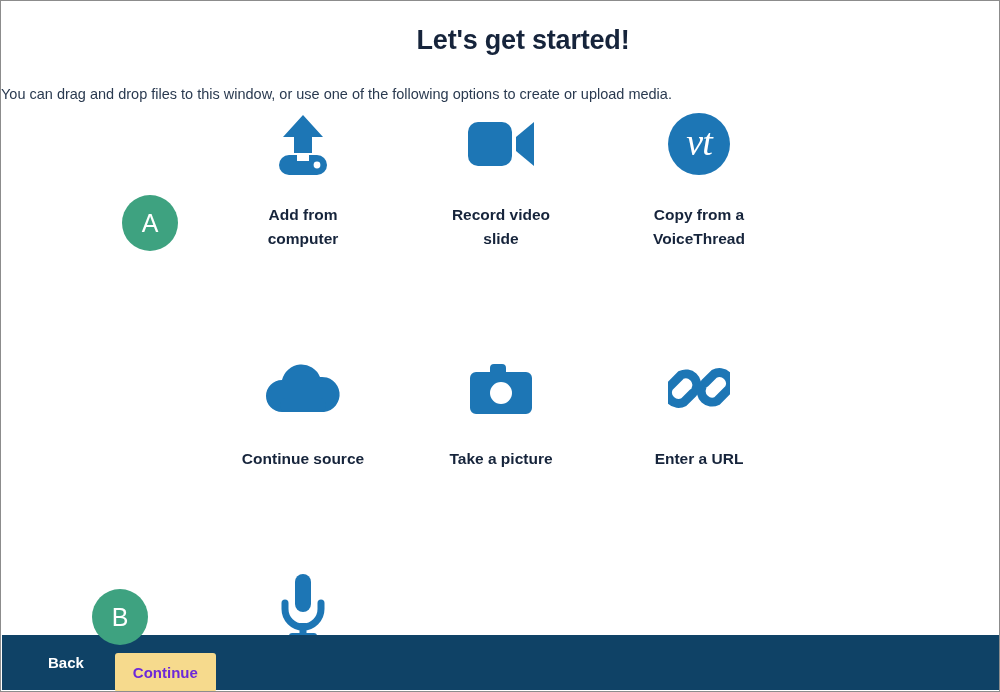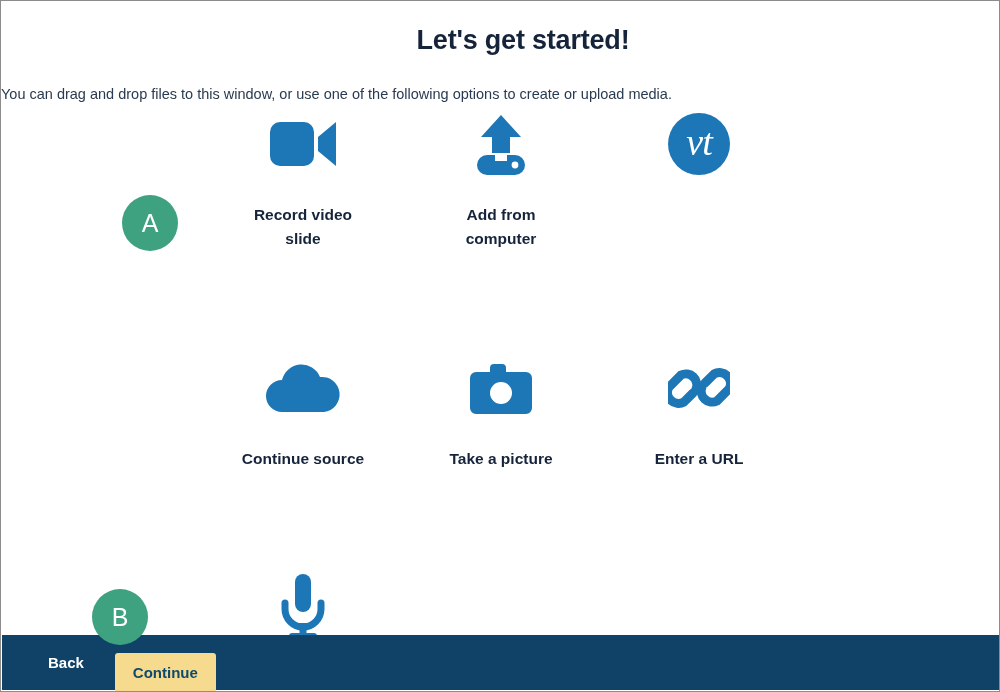--- a/index.html
+++ b/index.html
@@ -116,21 +116,21 @@
     font-weight: bold;
     color: #ffffff;
     cursor: pointer;
     background: none;
     border: none;
     font-family: "Liberation Sans", sans-serif;
   }
   .continue-button {
     margin-left: 25px;
     background: #f6da8d;
-    color: #0c4a6e;
+    color: #6d28d9;
     font-size: 15px;
     font-weight: bold;
     border: none;
     border-radius: 3px;
     padding: 11px 18px;
     cursor: pointer;
     font-family: "Liberation Sans", sans-serif;
     margin-top: 20px;
   }
 
@@ -158,46 +158,47 @@
 
   <h1 class="page-title">Let's get started!</h1>
   <p class="page-subtitle">You can drag and drop files to this window, or use one of the following options to create or upload media.</p>
 
   <div class="options-grid">
 
     <div class="option-row">
 
       <div class="option-cell">
         <div class="icon-box">
-          <svg width="66" height="52" viewBox="0 0 66 52" aria-hidden="true">
-            <rect x="0" y="4" width="44" height="44" rx="10" fill="#1d76b5"></rect>
-            <path d="M48 19 L66 4 L66 48 L48 33 Z" fill="#1d76b5"></path>
-          </svg>
-        </div>
-        <div class="option-label">Record video<br>slide</div>
-      </div>
-
-      <div class="option-cell">
-        <div class="icon-box">
           <svg width="64" height="62" viewBox="0 0 64 62" aria-hidden="true">
             <path d="M32 2 L52 24 L41 24 L41 40 L23 40 L23 24 L12 24 Z" fill="#1d76b5"></path>
             <rect x="8" y="42" width="48" height="20" rx="10" fill="#1d76b5"></rect>
             <rect x="26" y="40" width="12" height="8" fill="#ffffff"></rect>
             <circle cx="46" cy="52" r="3.4" fill="#ffffff"></circle>
           </svg>
         </div>
         <div class="option-label">Add from<br>computer</div>
       </div>
 
       <div class="option-cell">
         <div class="icon-box">
+          <svg width="66" height="52" viewBox="0 0 66 52" aria-hidden="true">
+            <rect x="0" y="4" width="44" height="44" rx="10" fill="#1d76b5"></rect>
+            <path d="M48 19 L66 4 L66 48 L48 33 Z" fill="#1d76b5"></path>
+          </svg>
+        </div>
+        <div class="option-label">Record video<br>slide</div>
+      </div>
+
+      <div class="option-cell">
+        <div class="icon-box">
           <div class="vt-logo">
             <span>vt</span>
           </div>
         </div>
+        <div class="option-label">Copy from a<br>VoiceThread</div>
       </div>
 
     </div>
 
     <div class="row-gap-1"></div>
 
     <div class="option-row">
 
       <div class="option-cell">
         <div class="icon-box">

